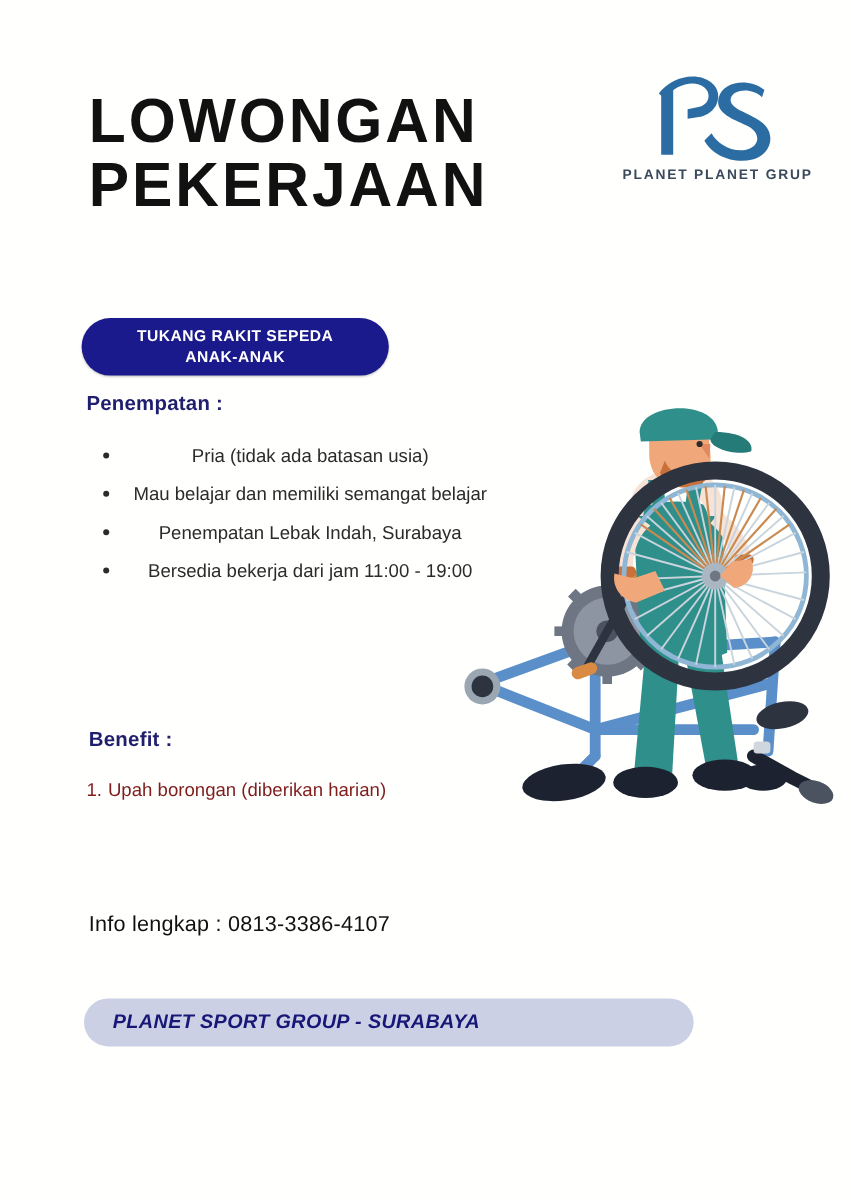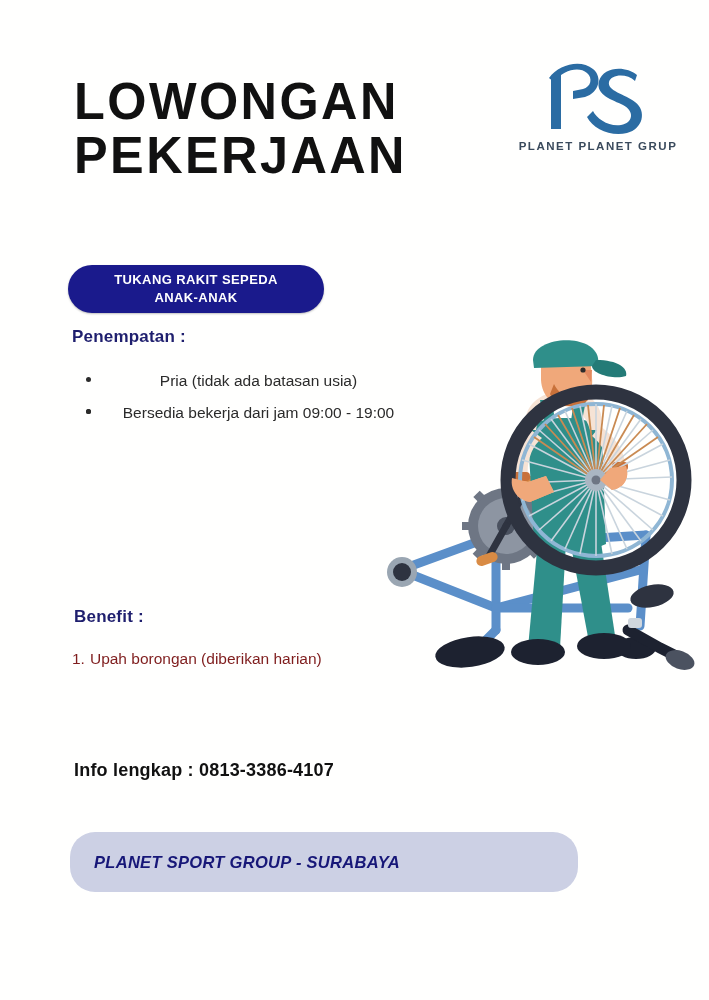--- a/index.html
+++ b/index.html
@@ -149,32 +149,32 @@
     white-space: nowrap;
   }
   .benefit-num { margin-right: 5px; }
 
   
   .info-line {
     position: absolute;
     left: 74px;
     top: 760px;
     font-size: 18px;
-    font-weight: 700;
+    font-weight: 400;
     color: #111111;
     letter-spacing: 0.2px;
   }
 
   
   .footer-pill {
     position: absolute;
     left: 70px;
     top: 832px;
     width: 508px;
-    height: 60px;
+    height: 40px;
     background: #ccd0e4;
     border-radius: 25px;
     display: flex;
     align-items: center;
   }
   .footer-text {
     margin-left: 24px;
     font-size: 16.5px;
     font-weight: 700;
     font-style: italic;
@@ -220,24 +220,29 @@
   </div>
 
   <div class="section-heading" id="kualifikasi-heading">Penempatan :</div>
   <ul class="qual-list">
     <li class="qual-item">
       <span class="bullet"></span>
       <span>Pria (tidak ada batasan usia)</span>
     </li>
     <li class="qual-item">
       <span class="bullet"></span>
+      <span>Mau belajar dan memiliki semangat belajar</span>
     </li>
     <li class="qual-item">
       <span class="bullet"></span>
-      <span>Bersedia bekerja dari jam 09:00 - 19:00</span>
+      <span>Penempatan Lebak Indah, Surabaya</span>
+    </li>
+    <li class="qual-item">
+      <span class="bullet"></span>
+      <span>Bersedia bekerja dari jam 11:00 - 19:00</span>
     </li>
   </ul>
 
   <div class="section-heading" id="benefit-heading">Benefit :</div>
   <ul class="benefit-list">
     <li class="benefit-item">
       <span class="benefit-num">1.</span><span>Upah borongan (diberikan harian)</span>
     </li>
   </ul>
 

